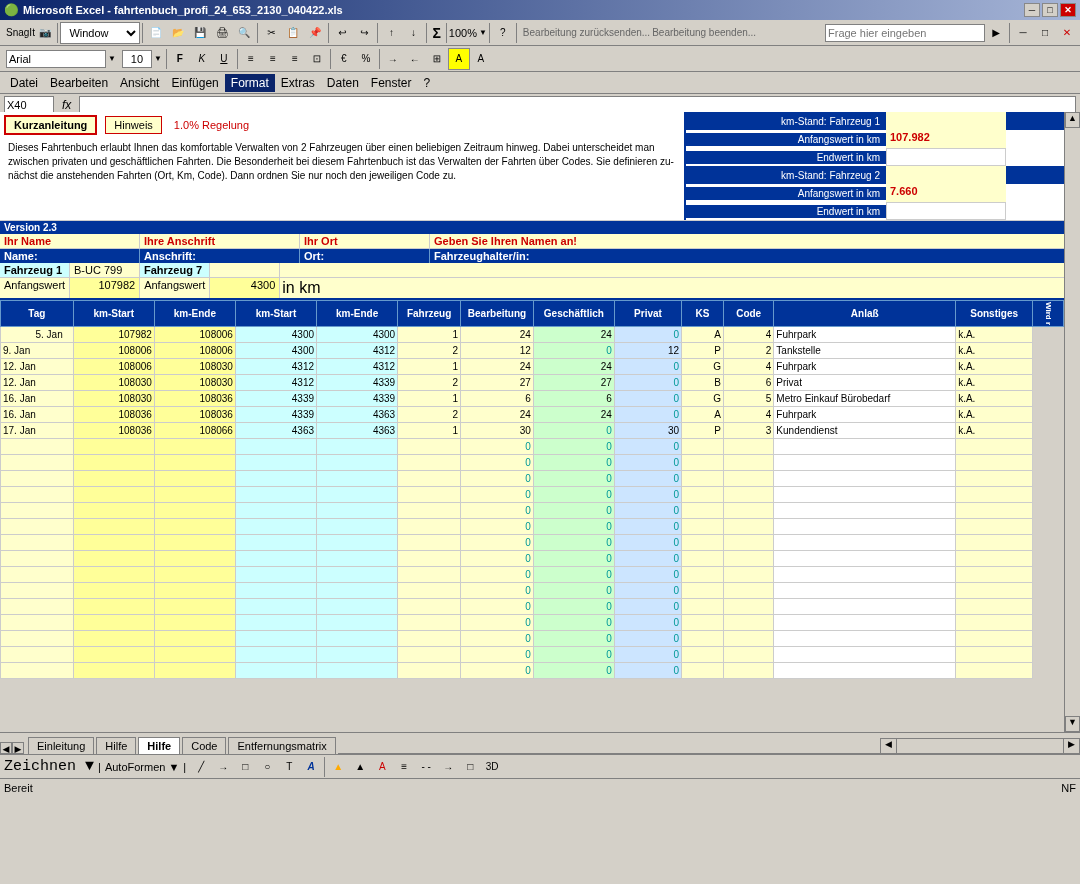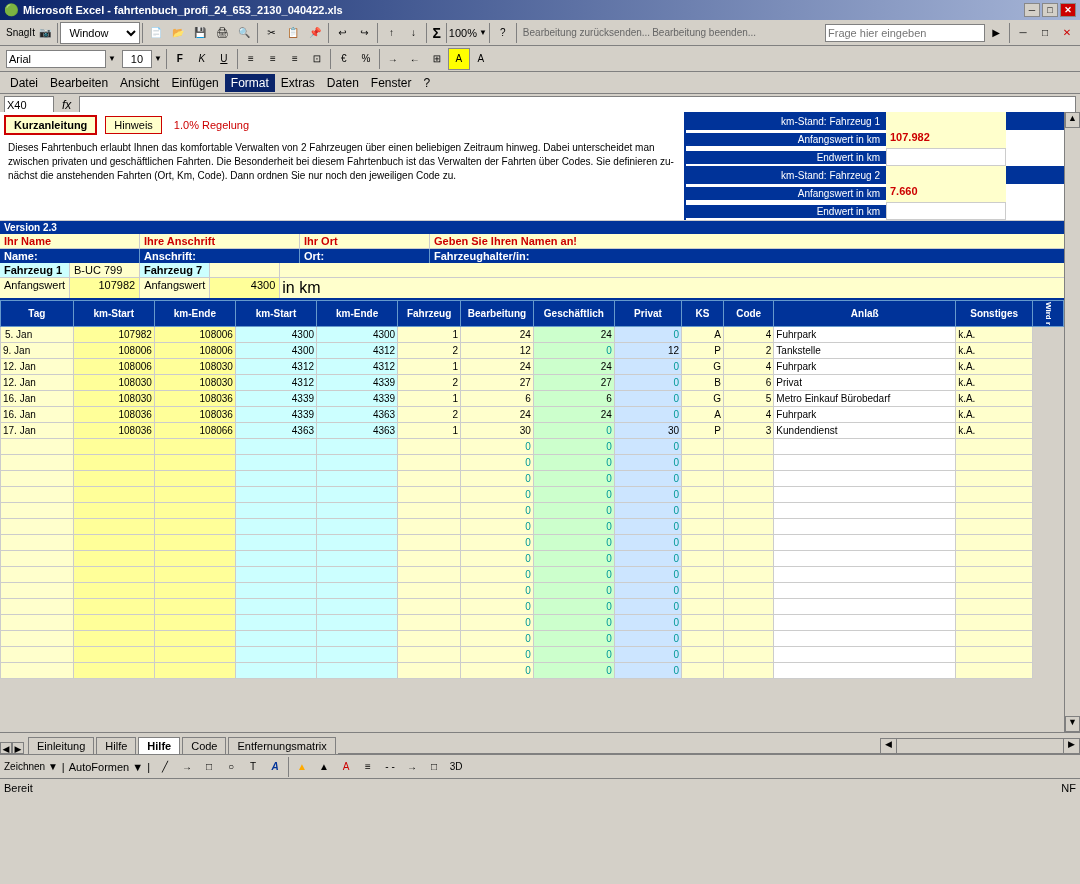--- a/index.html
+++ b/index.html
@@ -278,21 +278,21 @@
               <th>Privat</th>
               <th>KS</th>
               <th>Code</th>
               <th>Anlaß</th>
               <th>Sonstiges</th>
               <th style="writing-mode:vertical-lr;font-size:8px;">Wird r</th>
             </tr>
           </thead>
           <tbody id="table-body">
           <tr>
-                <td style="background: rgb(255, 255, 204); text-align: left; font-size: 10px; padding: 1px 4px; height: 16px; border: 1px solid rgb(204, 204, 204);">5. Jan</td>
+                <td style="background: rgb(255, 255, 204); text-align: right; font-size: 10px; padding: 1px 10px; height: 16px; border: 1px solid rgb(204, 204, 204);">5. Jan</td>
                 <td style="background: rgb(255, 255, 153); text-align: right; font-size: 10px; padding: 1px 2px; height: 16px; border: 1px solid rgb(204, 204, 204);">107982</td>
                 <td style="background: rgb(255, 255, 153); text-align: right; font-size: 10px; padding: 1px 2px; height: 16px; border: 1px solid rgb(204, 204, 204);">108006</td>
                 <td style="background: rgb(204, 255, 255); text-align: right; font-size: 10px; padding: 1px 2px; height: 16px; border: 1px solid rgb(204, 204, 204);">4300</td>
                 <td style="background: rgb(204, 255, 255); text-align: right; font-size: 10px; padding: 1px 2px; height: 16px; border: 1px solid rgb(204, 204, 204);">4300</td>
                 <td style="background: rgb(255, 255, 204); text-align: right; font-size: 10px; padding: 1px 2px; height: 16px; border: 1px solid rgb(204, 204, 204);">1</td>
                 <td style="background: rgb(255, 255, 204); text-align: right; font-size: 10px; padding: 1px 2px; height: 16px; border: 1px solid rgb(204, 204, 204);">24</td>
                 <td style="background: rgb(204, 255, 204); text-align: right; font-size: 10px; padding: 1px 2px; height: 16px; border: 1px solid rgb(204, 204, 204);">24</td>
                 <td style="background: rgb(204, 229, 255); text-align: right; font-size: 10px; padding: 1px 2px; height: 16px; border: 1px solid rgb(204, 204, 204); color: rgb(0, 153, 153);">0</td>
                 <td style="background: rgb(255, 255, 204); text-align: right; font-size: 10px; padding: 1px 2px; height: 16px; border: 1px solid rgb(204, 204, 204);">A</td>
                 <td style="background: rgb(255, 255, 204); text-align: right; font-size: 10px; padding: 1px 2px; height: 16px; border: 1px solid rgb(204, 204, 204);">4</td>
@@ -639,21 +639,21 @@
     <div style="flex:1;background:#d4d0c8;border-top:1px solid #808080;"></div>
 
     <div style="width:200px;height:16px;background:#d4d0c8;border:1px solid #808080;display:flex;align-items:center;">
       <div style="width:16px;height:14px;text-align:center;font-size:9px;cursor:pointer;background:#d4d0c8;border-right:1px solid #808080;">◀</div>
       <div style="flex:1;"></div>
       <div style="width:16px;height:14px;text-align:center;font-size:9px;cursor:pointer;background:#d4d0c8;border-left:1px solid #808080;">▶</div>
     </div>
   </div>
 
   <div class="drawing-bar">
-    <span style="font-size:10px;">Zeichnen ▼</span>
+    <span style="font-size:15px;font-family:Liberation Mono, monospace;">Zeichnen ▼</span>
     <span style="margin:0 4px;">|</span>
     <span style="font-size:11px;">AutoFormen ▼</span>
     <span style="margin:0 4px;">|</span>
     <div class="toolbar-btn">╱</div>
     <div class="toolbar-btn">→</div>
     <div class="toolbar-btn">□</div>
     <div class="toolbar-btn">○</div>
     <div class="toolbar-btn">T</div>
     <div class="toolbar-btn" style="font-style:italic;font-weight:bold;color:#003399;">A</div>
     <div class="toolbar-sep"></div>

